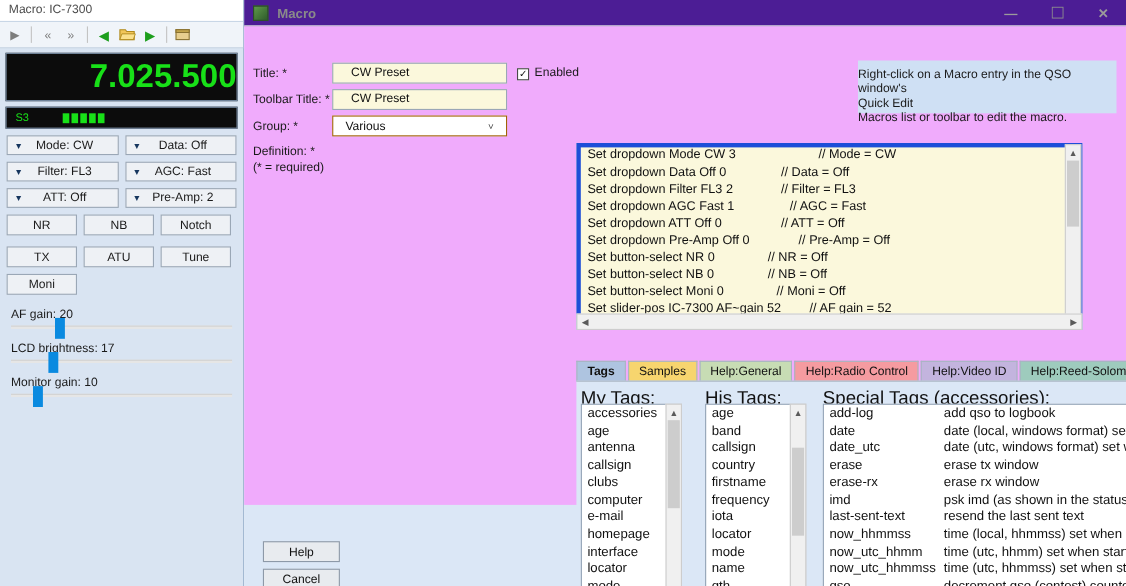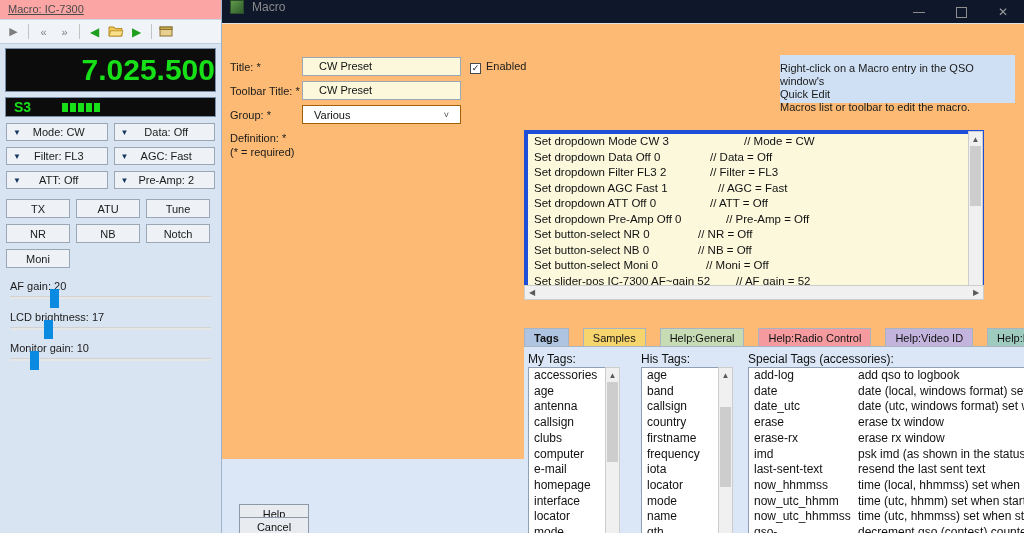--- a/index.html
+++ b/index.html
@@ -13,24 +13,23 @@
   }
   #root { position: relative; width: 1024px; height: 533px; }
 
   
   #rig-window {
     position: absolute; left: 0; top: 0; width: 222px; height: 533px;
     background: #d9e4f2;
     border-right: 1px solid #9db4cf;
   }
   #rig-titlebar {
-    height: 20px; background: #fca5a5; color: #4b4b4b;
+    height: 20px; background: #ffffff; color: #4b4b4b;
     font-size: 11px; padding: 3px 0 0 8px;
     border-bottom: 1px solid #c8d6e6;
-    text-decoration: underline;
   }
   #rig-toolbar {
     height: 24px; background: #f0f4f9;
     border-bottom: 1px solid #c0cfe0;
     display: flex; align-items: center; gap: 2px; padding: 0 4px;
   }
   .tbtn {
     width: 19px; height: 19px; display: flex;
     align-items: center; justify-content: center;
     font-size: 11px; color: #7d7d7d; cursor: default;
@@ -45,21 +44,21 @@
   }
   #freq-value {
     color: #18e018; font-size: 30px; font-weight: bold;
     font-family: "Liberation Sans", sans-serif; letter-spacing: 0px;
   }
   #smeter {
     margin: 5px 5px 0 5px; height: 20px; background: #0c0c0c;
     border: 1px solid #7b8fa8;
     display: flex; align-items: center; padding: 0 8px;
   }
-  #s-label { color: #18e018; font-size: 14px; font-weight: bold; margin-right: 31px; }
+  #s-label { color: #18e018; font-size: 10px; font-weight: normal; margin-right: 31px; }
   .sbar { width: 6px; height: 9px; background: #18e018; margin-right: 2px; }
 
   .grid-row { display: flex; gap: 6px; padding: 0 6px; margin-top: 6px; }
   .dropbtn {
     flex: 1; height: 18px; background: #eef1f5;
     border: 1px solid #9aa7b6; display: flex; align-items: center;
     font-size: 11px; color: #1a1a1a; position: relative; cursor: default;
   }
   .dropbtn .arrow { width: 20px; text-align: center; font-size: 8px; color: #16365e; }
   .dropbtn .txt { flex: 1; text-align: center; padding-right: 16px; }
@@ -81,34 +80,34 @@
     position: absolute; top: -8px; width: 9px; height: 19px;
     background: #0a8ae0;
   }
 
   
   #macro-window {
     position: absolute; left: 222px; top: 0; width: 802px; height: 533px;
     background: #dbe7f6;
   }
   #macro-titlebar {
-    height: 24px; background: #0f172a; display: flex; align-items: flex-start;
-    padding-left: 8px; border-bottom: 1px solid #e2e2e2;
+    height: 24px; background: #4c1d95; display: flex; align-items: center;
+    padding-left: 8px; border-bottom: 1px solid #e2e2e2; font-weight: bold;
   }
   #macro-icon {
     width: 14px; height: 14px; background: #3d6b38;
     border: 1px solid #2c4e29; margin-right: 8px;
     background-image: linear-gradient(135deg,#5f9a4a 0%,#2f5c2b 100%);
   }
   #macro-title { font-size: 12px; color: #8a8a8a; }
   #win-controls { margin-left: auto; display: flex; height: 24px; }
   .wc { width: 42px; height: 24px; display: flex; align-items: center;
         justify-content: center; color: #9b9b9b; font-size: 12px; cursor: default; }
 
-  #macro-body { position: relative; height: 435px; background: #fdba74; text-decoration: underline; }
+  #macro-body { position: relative; height: 435px; background: #f0abfc; text-decoration: underline; }
 
   .fld-label { position: absolute; font-size: 11px; color: #1a1a1a; }
   .txtinput {
     position: absolute; background: #fbf8dc; border: 1px solid #9aa7b6;
     font-size: 11px; color: #111; padding: 2px 16px; font-family: "Liberation Sans", sans-serif;
   }
   .selectbox {
     position: absolute; background: #ffffff; border: 1px solid #a16207;
     font-size: 11px; color: #111; padding: 2px 11px;
     display: flex; align-items: center; justify-content: center;
@@ -157,29 +156,29 @@
   }
   .hscroll .thumb { background: #cdcdcd; height: 11px; }
 
   #tabstrip {
     position: absolute; left: 302px; top: 303px; width: 712px; height: 20px;
     display: flex; align-items: flex-end;
   }
   .tab {
     height: 19px; padding: 0 9px; display: flex; align-items: center;
     font-size: 11px; color: #111; border: 1px solid #a9b4c2;
-    border-bottom: none; margin-right: 14px; font-weight: normal; cursor: default;
+    border-bottom: none; margin-right: 2px; font-weight: normal; cursor: default;
   }
   .tab.active { font-weight: bold; }
 
   #tab-content {
     position: absolute; left: 302px; top: 322px; width: 712px; height: 205px;
     background: #dbe7f6; border-top: 1px solid #a9b4c2;
   }
-  .list-title { position: absolute; font-size: 12px; color: #111; }
+  .list-title { position: absolute; font-size: 17px; color: #111; }
   .listbox {
     position: absolute; background: #ffffff; border: 1px solid #8fa0b4;
     overflow: hidden;
   }
   .li { font-size: 12px; color: #111; line-height: 15.7px; padding-left: 5px; white-space: pre; }
   .sp-key { display: inline-block; width: 104px; }
 
   .btm-btn {
     position: absolute; width: 70px; height: 19px; background: #e8ebef;
     border: 1px solid #8d99a8; font-size: 11px; color: #111;
@@ -257,29 +256,29 @@
       <div class="dropbtn">
         <span class="arrow">▼</span>
         <span class="txt">ATT: Off</span>
       </div>
       <div class="dropbtn">
         <span class="arrow">▼</span>
         <span class="txt">Pre-Amp: 2</span>
       </div>
     </div>
 
+    <div class="btn-row">
+      <div class="sqbtn">NR</div>
+      <div class="sqbtn">NB</div>
+      <div class="sqbtn">Notch</div>
+    </div>
     <div class="btn-row" style="margin-top:10px">
       <div class="sqbtn">TX</div>
       <div class="sqbtn">ATU</div>
       <div class="sqbtn">Tune</div>
-    </div>
-    <div class="btn-row">
-      <div class="sqbtn">NR</div>
-      <div class="sqbtn">NB</div>
-      <div class="sqbtn">Notch</div>
     </div>
     <div class="btn-row">
       <div class="sqbtn">Moni</div>
     </div>
 
     <div class="slider-block">
       <div class="slider-label">AF gain: 20</div>
       <div class="slider-track">
         <div class="slider-thumb" style="left:20%"></div>
       </div>
@@ -430,18 +429,18 @@
           <div class="li"><span class="sp-key">last-sent-text</span><span>resend the last sent text</span></div>
           <div class="li"><span class="sp-key">now_hhmmss</span><span>time (local, hhmmss) set when starting macro</span></div>
           <div class="li"><span class="sp-key">now_utc_hhmm</span><span>time (utc, hhmm) set when starting macro</span></div>
           <div class="li"><span class="sp-key">now_utc_hhmmss</span><span>time (utc, hhmmss) set when starting macro</span></div>
           <div class="li"><span class="sp-key">qso-</span><span>decrement qso (contest) counter</span></div>
 
         </div>
 
       </div>
 
-      <div class="btm-btn" style="left:17px; top:480px;">Help</div>
+      <div class="btm-btn" style="left:17px; top:468px;">Help</div>
       <div class="btm-btn" style="left:17px; top:493px;">Cancel</div>
 
     </div>
   </div>
 </div>
 
 </body></html>

